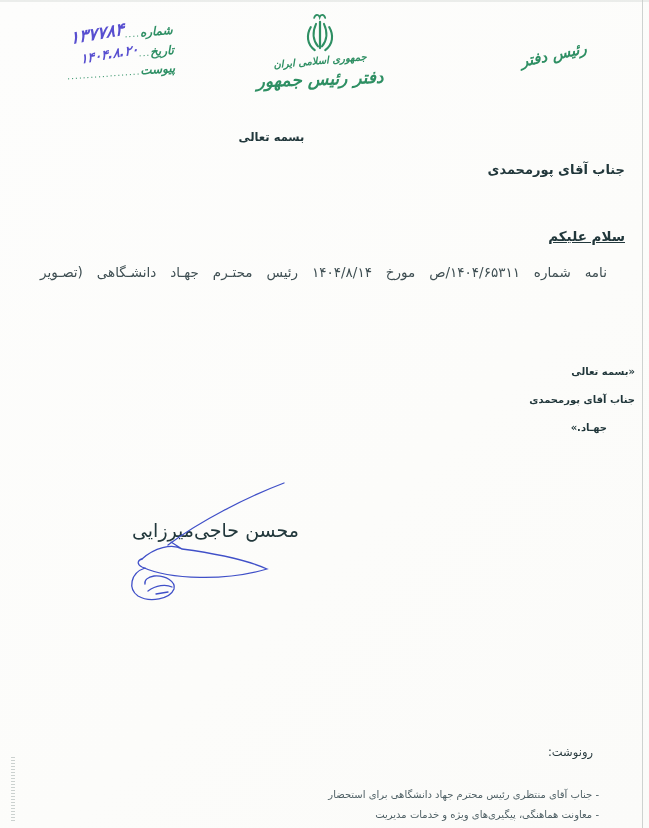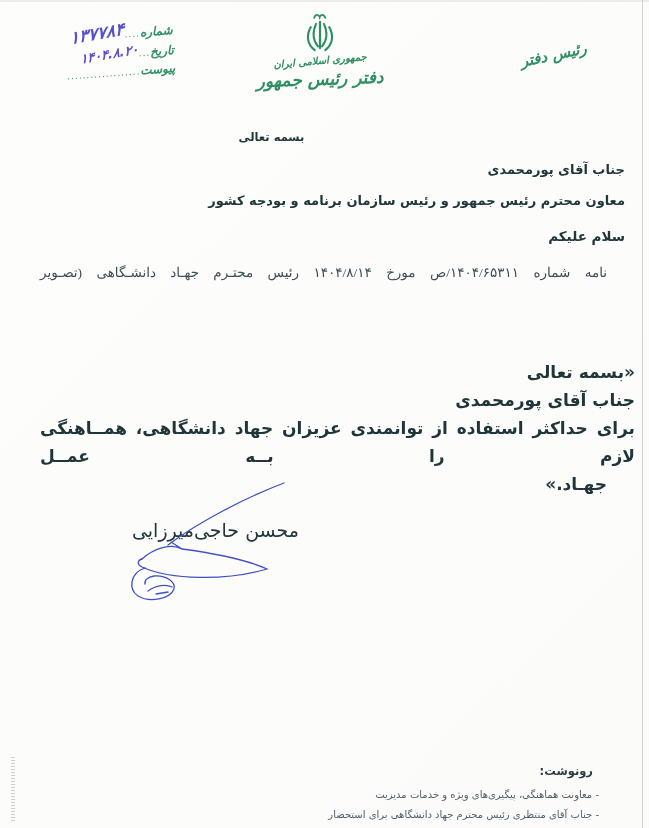--- a/index.html
+++ b/index.html
@@ -33,37 +33,37 @@
 
   
   .chief{position:absolute;top:46px;right:62px;color:#2e8f63;font-size:15px;font-weight:bold;
          font-style:italic;transform:rotate(-12deg);letter-spacing:1px;white-space:nowrap;}
 
   
   .besmeleh{position:absolute;top:130px;left:-106px;right:0;text-align:center;
             font-size:11.5px;font-weight:bold;color:#21373b;}
   .addressee{position:absolute;top:154px;right:24px;left:40px;line-height:31px;
              font-size:13px;font-weight:bold;color:#21373b;}
-  .salam{position:absolute;top:228px;right:24px;font-size:13.5px;font-weight:bold;color:#21373b;}
+  .salam{position:absolute;top:228px;right:24px;font-size:13.5px;font-weight:bold;color:#21373b;text-decoration:underline;}
   .para{position:absolute;top:257px;right:22px;left:40px;line-height:31.5px;
-        font-size:13.5px;color:#3e4e52;font-family:Liberation Serif, serif;}
+        font-size:13.5px;color:#3e4e52;}
   .line-just{text-align:justify;text-align-last:justify;}
   .para .indent{text-indent:20px;}
   .para b{color:#22383c;}
   .quote{position:absolute;top:358px;right:14px;left:40px;line-height:28px;
-         font-size:17px;font-weight:bold;color:#1f3539;}
+         font-size:10px;font-weight:bold;color:#1f3539;}
   .quote .last{padding-right:28px;}
 
   
   .sig-name{position:absolute;top:519px;left:132px;font-size:19px;font-weight:normal;
             color:#22383c;white-space:nowrap;}
   .sig-svg{position:absolute;top:463px;left:112px;}
 
   
-  .cc-head{position:absolute;top:764px;right:56px;font-size:11.5px;font-weight:bold;color:#2a3c40;}
+  .cc-head{position:absolute;top:745px;right:56px;font-size:11.5px;font-weight:normal;color:#2a3c40;}
   .cc-list{position:absolute;top:785px;right:50px;left:40px;font-size:10px;line-height:19.5px;color:#4f6065;}
 
   
   .fine-print{position:absolute;left:11px;top:757px;width:4px;height:64px;opacity:.55;
     background:repeating-linear-gradient(to bottom,rgba(90,110,108,.55) 0 1px,transparent 1px 3px);}
 </style>
 </head>
 <body>
 
 <div class="page">
@@ -102,49 +102,47 @@
     <div class="republic">جمهوری اسلامی ایران</div>
     <div class="office">دفتر رئیس جمهور</div>
   </div>
 
   <div class="chief">رئیس دفتر</div>
 
   <div class="besmeleh">بسمه تعالی</div>
 
   <div class="addressee">
     <div>جناب آقای پورمحمدی</div>
-    <div>معاون محترم رئیس جمهور و رئیس سازمان برنامه و بودجه کشور</div>
   </div>
 
   <div class="salam">سلام علیکم</div>
 
   <div class="para">
     <div class="line-just indent">نامه شماره ۱۴۰۴/۶۵۳۱۱/ص مورخ ۱۴۰۴/۸/۱۴ رئیس محتـرم جهـاد دانشـگاهی (تصـویر</div>
   </div>
 
   <div class="quote">
     <div>«بسمه تعالی</div>
     <div>جناب آقای پورمحمدی</div>
-    <div class="line-just">برای حداکثر استفاده از توانمندی عزیزان جهاد دانشگاهی، همــاهنگی لازم را بــه عمــل</div>
     <div class="last">جهـاد.»</div>
   </div>
 
   <div class="sig-name">محسن حاجی‌میرزایی</div>
   <svg class="sig-svg" width="200" height="148" viewBox="0 0 200 148">
     <g fill="none" stroke="#4050c8" stroke-width="1.3" stroke-linecap="round">
       <path d="M172,20 C135,34 88,58 56,82"></path>
       <path d="M30,96 C42,85 60,80 70,86 L59,79"></path>
       <path d="M70,86 C100,90 135,97 155,106 C115,118 58,117 30,104 C24,101 26,97 30,96"></path>
       <path d="M33,105 C18,110 16,126 26,133 C38,140 58,136 62,126 C64,119 54,112 42,113 C36,114 32,117 33,121"></path>
       <path d="M36,128 C44,122 54,121 60,124"></path>
       <path d="M44,131 L56,129"></path>
     </g>
   </svg>
 
   <div class="cc-head">رونوشت:</div>
   <div class="cc-list">
+    <div>- جناب آقای منتظری رئیس محترم جهاد دانشگاهی برای استحضار</div>
     <div>- معاونت هماهنگی، پیگیری‌های ویژه و خدمات مدیریت</div>
-    <div>- جناب آقای منتظری رئیس محترم جهاد دانشگاهی برای استحضار</div>
   </div>
 
   <div class="fine-print"></div>
 
 </div>
 
 </body></html>

